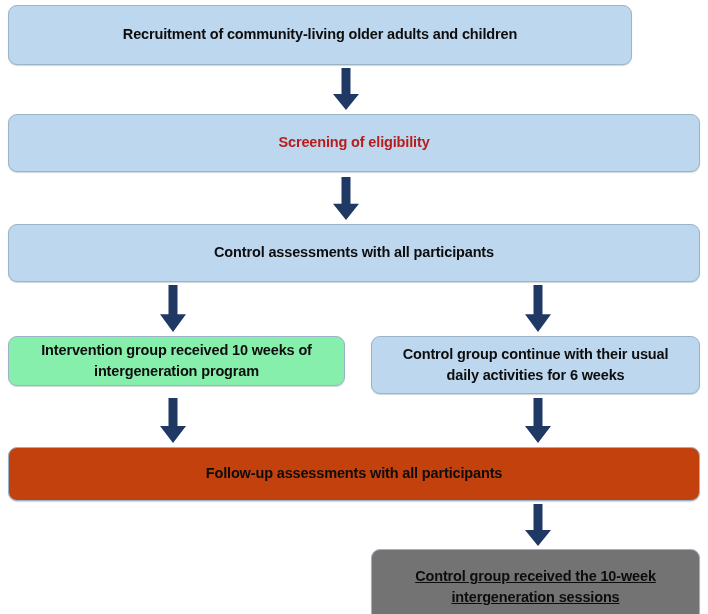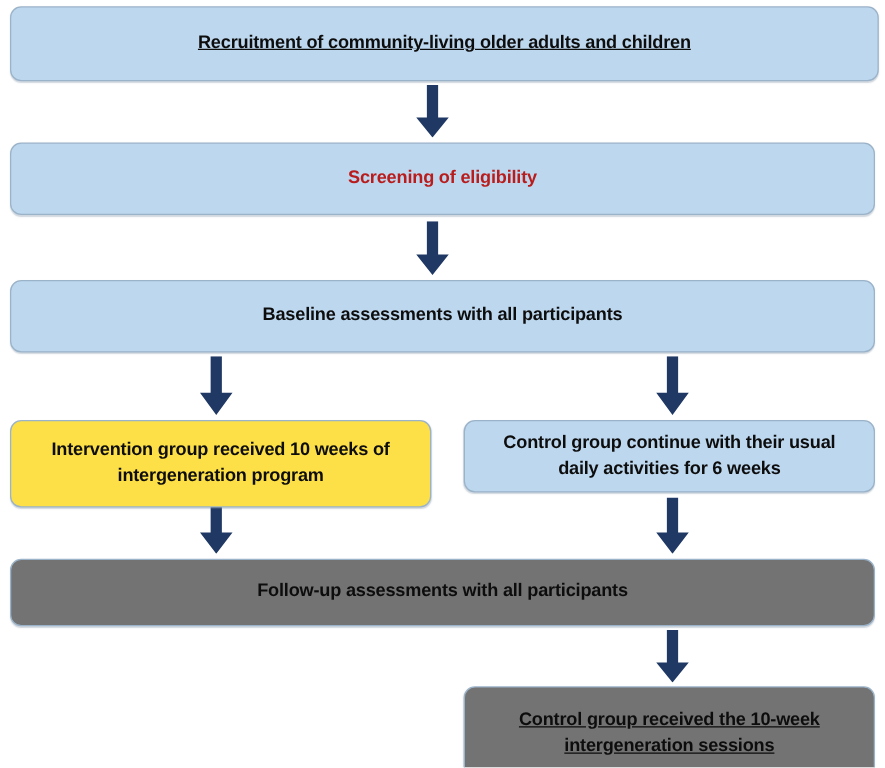--- a/index.html
+++ b/index.html
@@ -82,37 +82,37 @@
     <div class="arrow" style="left: 523px; top: 398px; height: 45px;">
       <svg viewBox="0 0 30 100" preserveAspectRatio="none">
         <path d="M10.5,0 L19.5,0 L19.5,62 L28,62 L15,100 L2,62 L10.5,62 Z" fill="#1f3864"></path>
       </svg>
     </div>
     <div class="arrow" style="left: 523px; top: 504px; height: 42px;">
       <svg viewBox="0 0 30 100" preserveAspectRatio="none">
         <path d="M10.5,0 L19.5,0 L19.5,62 L28,62 L15,100 L2,62 L10.5,62 Z" fill="#1f3864"></path>
       </svg>
     </div>
-    <div class="node" style="left: 8px; top: 5px; width: 695px; height: 60px; background: rgb(189, 215, 238); border-color: rgb(155, 179, 201); color: rgb(13, 13, 13); text-decoration: underline;">
+    <div class="node" style="left: 8px; top: 5px; width: 624px; height: 60px; background: rgb(189, 215, 238); border-color: rgb(155, 179, 201); color: rgb(13, 13, 13);">
       <span class="node-label">Recruitment of community-living older adults and children</span>
     </div>
     <div class="node" style="left: 8px; top: 114px; width: 692px; height: 58px; background: rgb(189, 215, 238); border-color: rgb(155, 179, 201); color: #b91c1c;">
       <span class="node-label">Screening of eligibility</span>
     </div>
     <div class="node" style="left: 8px; top: 224px; width: 692px; height: 58px; background: rgb(189, 215, 238); border-color: rgb(155, 179, 201); color: rgb(13, 13, 13);">
-      <span class="node-label">Baseline assessments with all participants</span>
+      <span class="node-label">Control assessments with all participants</span>
     </div>
-    <div class="node" style="left: 8px; top: 336px; width: 337px; height: 70px; background: #fde047; border-color: rgb(155, 179, 201); color: rgb(13, 13, 13); text-align: center;">
+    <div class="node" style="left: 8px; top: 336px; width: 337px; height: 50px; background: #86efac; border-color: rgb(155, 179, 201); color: rgb(13, 13, 13); text-align: center;">
       <span class="node-label">Intervention group received 10 weeks of
 intergeneration program</span>
     </div>
     <div class="node" style="left: 371px; top: 336px; width: 329px; height: 58px; background: rgb(189, 215, 238); border-color: rgb(155, 179, 201); color: rgb(13, 13, 13);">
       <span class="node-label">Control group continue with their usual
 daily activities for 6 weeks</span>
     </div>
-    <div class="node" style="left: 8px; top: 447px; width: 692px; height: 54px; background: #737373; border-color: rgb(155, 179, 201); color: rgb(13, 13, 13);">
+    <div class="node" style="left: 8px; top: 447px; width: 692px; height: 54px; background: #c2410c; border-color: rgb(155, 179, 201); color: rgb(13, 13, 13);">
       <span class="node-label">Follow-up assessments with all participants</span>
     </div>
     <div class="node" style="left: 371px; top: 549px; width: 329px; height: 76px; background: #737373; border-color: rgb(155, 179, 201); color: rgb(13, 13, 13); text-decoration: underline;">
       <span class="node-label">Control group received the 10-week
 intergeneration sessions</span>
     </div>
   </div>
 
 </body></html>

